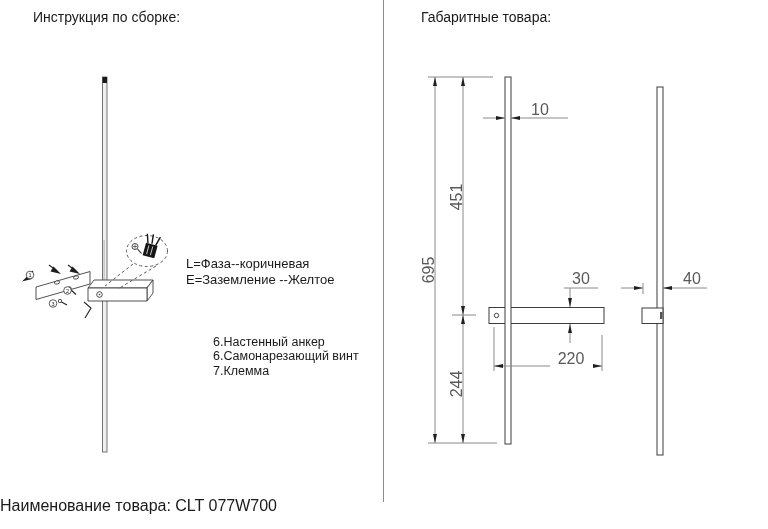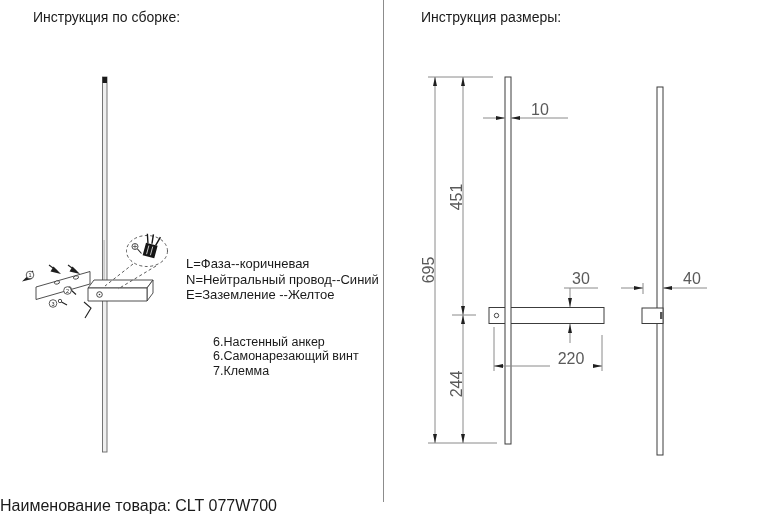--- a/index.html
+++ b/index.html
@@ -24,21 +24,21 @@
   .dash{stroke:#4a4a4a;stroke-width:0.9;fill:none;stroke-dasharray:3 2.5;}
   .wire{stroke:#151515;stroke-width:1.4;fill:none;}
   .hair{stroke:#222;stroke-width:1.1;fill:none;}
 </style>
 </head>
 <body>
 
 <div class="sheet">
 
   <div class="title" id="title-left">Инструкция по сборке:</div>
-  <div class="title" id="title-right">Инструкция размеры:</div>
+  <div class="title" id="title-right">Габаритные товара:</div>
   <div class="divider"></div>
 
   <svg class="draw" width="768" height="529" viewBox="0 0 768 529">
 
     <g>
 
       <g>
         <rect x="102.5" y="77" width="4.5" height="375" fill="#efefef" stroke="#666" stroke-width="0.9"></rect>
         <rect x="102.5" y="77" width="4.5" height="6" fill="#1a1a1a"></rect>
         <rect x="103.6" y="240" width="1" height="60" fill="#b5b5b5"></rect>
@@ -179,21 +179,20 @@
         <line class="thin" x1="663" y1="288" x2="707" y2="288"></line>
         <polygon class="blk" points="643,288 634,286 634,290"></polygon>
         <polygon class="blk" points="663,288 672,286 672,290"></polygon>
         <text class="dim" x="692" y="284">40</text>
       </g>
     </g>
   </svg>
 
   <div class="wiring">
     <div>L=Фаза--коричневая</div>
-    <div>N=Нейтральный провод--Синий</div>
     <div>E=Заземление --Желтое</div>
   </div>
 
   <div class="parts">
     <div>6.Настенный анкер</div>
     <div>6.Самонарезающий винт</div>
     <div>7.Клемма</div>
   </div>
 
   <div class="footer">Наименование товара: CLT 077W700</div>

